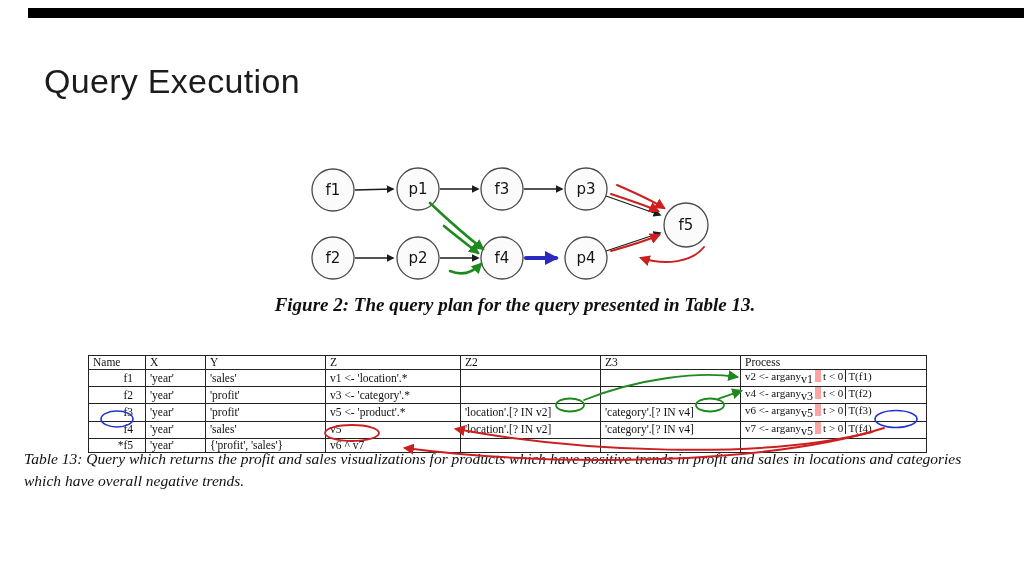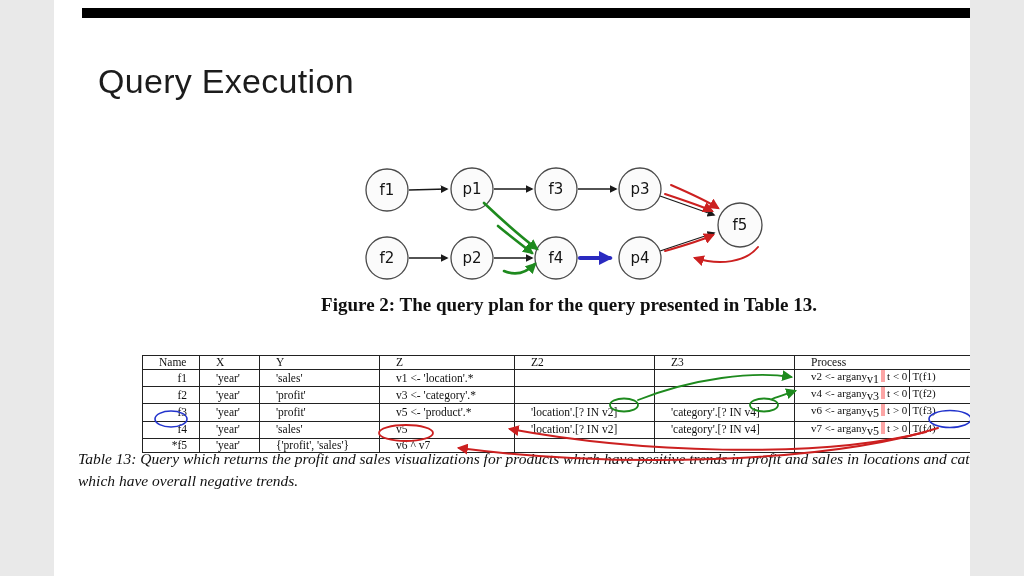--- a/index.html
+++ b/index.html
@@ -1,30 +1,30 @@
 <!DOCTYPE html>
 <html><head>
 <meta charset="utf-8">
 <style>
   * { margin:0; padding:0; box-sizing:border-box; }
   body { background:#e9e9e9; font-family:"Liberation Serif", serif; }
-  .slide { position:relative; width:916px; height:576px; background:#ffffff; overflow:hidden; margin:0 auto; }
+  .slide { position:relative; width:1024px; height:576px; background:#ffffff; overflow:hidden; margin:0 auto; }
   .topbar { position:absolute; top:8px; left:28px; right:0; height:10px; background:#000; }
   .title { position:absolute; top:62px; left:44px; font-family:"Liberation Sans", sans-serif;
            font-size:34px; font-weight:400; color:#1c1c1c; letter-spacing:0.3px; }
   .overlay { position:absolute; top:0; left:0; width:1024px; height:576px; pointer-events:none; }
   .figcap { position:absolute; top:294px; left:150px; width:730px; text-align:center;
-            font-weight:600; font-size:19px; color:#101010; }
+            font-style:italic; font-weight:600; font-size:19px; color:#101010; }
   .qtable { position:absolute; top:355px; left:88px; width:838px; border-collapse:collapse;
             font-size:11.5px; color:#101010; table-layout:fixed; }
-  .qtable th, .qtable td { border:1px solid #222; padding:0 16px; height:14px; line-height:13px;
+  .qtable th, .qtable td { border:1px solid #222; padding:0 4px; height:14px; line-height:13px;
             font-weight:normal; text-align:left; white-space:nowrap; overflow:hidden; }
   .qtable td.cname { text-align:right; padding-right:12px; }
   .qtable td.proc { font-size:11px; }
-  .proc .bar { border-left:4px solid #fca5a5; border-right:1px solid #222; padding:0 2px; margin:0 2px; }
+  .proc .bar { border-left:6px solid #fca5a5; border-right:1px solid #222; padding:0 2px; margin:0 2px; }
   .proc sub { font-size:12px; }
   .tabcap { position:absolute; top:448px; left:24px; width:968px; font-style:italic;
             font-size:15.5px; line-height:1.42; color:#101010; }
 </style>
 </head>
 <body>
 
 <div class="slide">
 
   <div class="topbar"></div>

